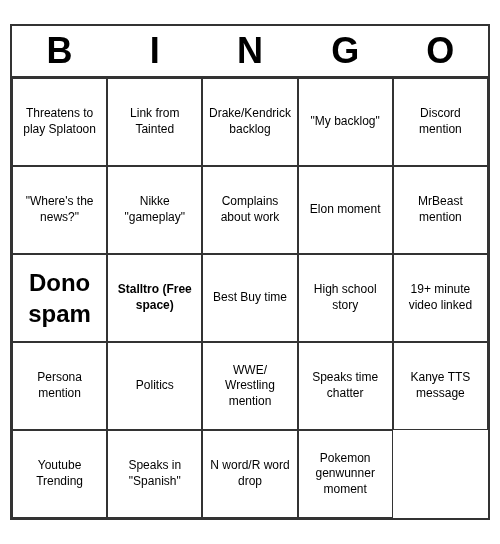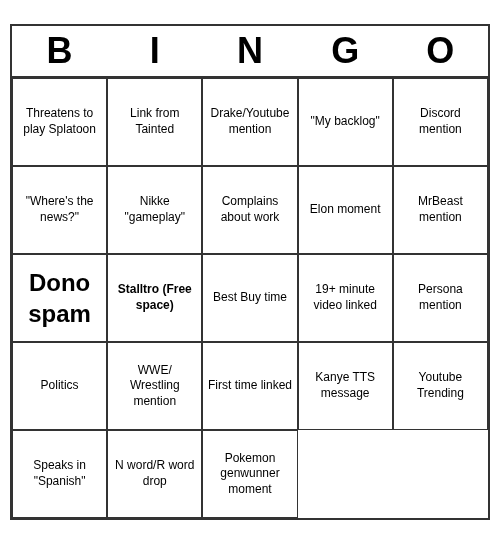--- a/index.html
+++ b/index.html
@@ -65,35 +65,36 @@
   <div class="bingo-header">
     <span class="bingo-header-letter">B</span>
     <span class="bingo-header-letter">I</span>
     <span class="bingo-header-letter">N</span>
     <span class="bingo-header-letter">G</span>
     <span class="bingo-header-letter">O</span>
   </div>
   <div class="bingo-grid" id="bingo-grid">
   <div class="bingo-cell">Threatens to play Splatoon</div>
       <div class="bingo-cell">Link from Tainted</div>
-      <div class="bingo-cell">Drake/Youtube mention</div>
+      <div class="bingo-cell">Drake/Kendrick backlog</div>
       <div class="bingo-cell">"My backlog"</div>
       <div class="bingo-cell">Discord mention</div>
       <div class="bingo-cell">"Where's the news?"</div>
       <div class="bingo-cell">Nikke "gameplay"</div>
       <div class="bingo-cell">Complains about work</div>
       <div class="bingo-cell">Elon moment</div>
       <div class="bingo-cell">MrBeast mention</div>
       <div class="bingo-cell large-text">Dono spam</div>
       <div class="bingo-cell free-space">Stalltro (Free space)</div>
       <div class="bingo-cell">Best Buy time</div>
+      <div class="bingo-cell">High school story</div>
       <div class="bingo-cell">19+ minute video linked</div>
       <div class="bingo-cell">Persona mention</div>
       <div class="bingo-cell">Politics</div>
       <div class="bingo-cell">WWE/ Wrestling mention</div>
-      <div class="bingo-cell">First time linked</div>
+      <div class="bingo-cell">Speaks time chatter</div>
       <div class="bingo-cell">Kanye TTS message</div>
       <div class="bingo-cell">Youtube Trending</div>
       <div class="bingo-cell">Speaks in "Spanish"</div>
       <div class="bingo-cell">N word/R word drop</div>
       <div class="bingo-cell">Pokemon genwunner moment</div>
     </div>
 </div>
 
 </body></html>

